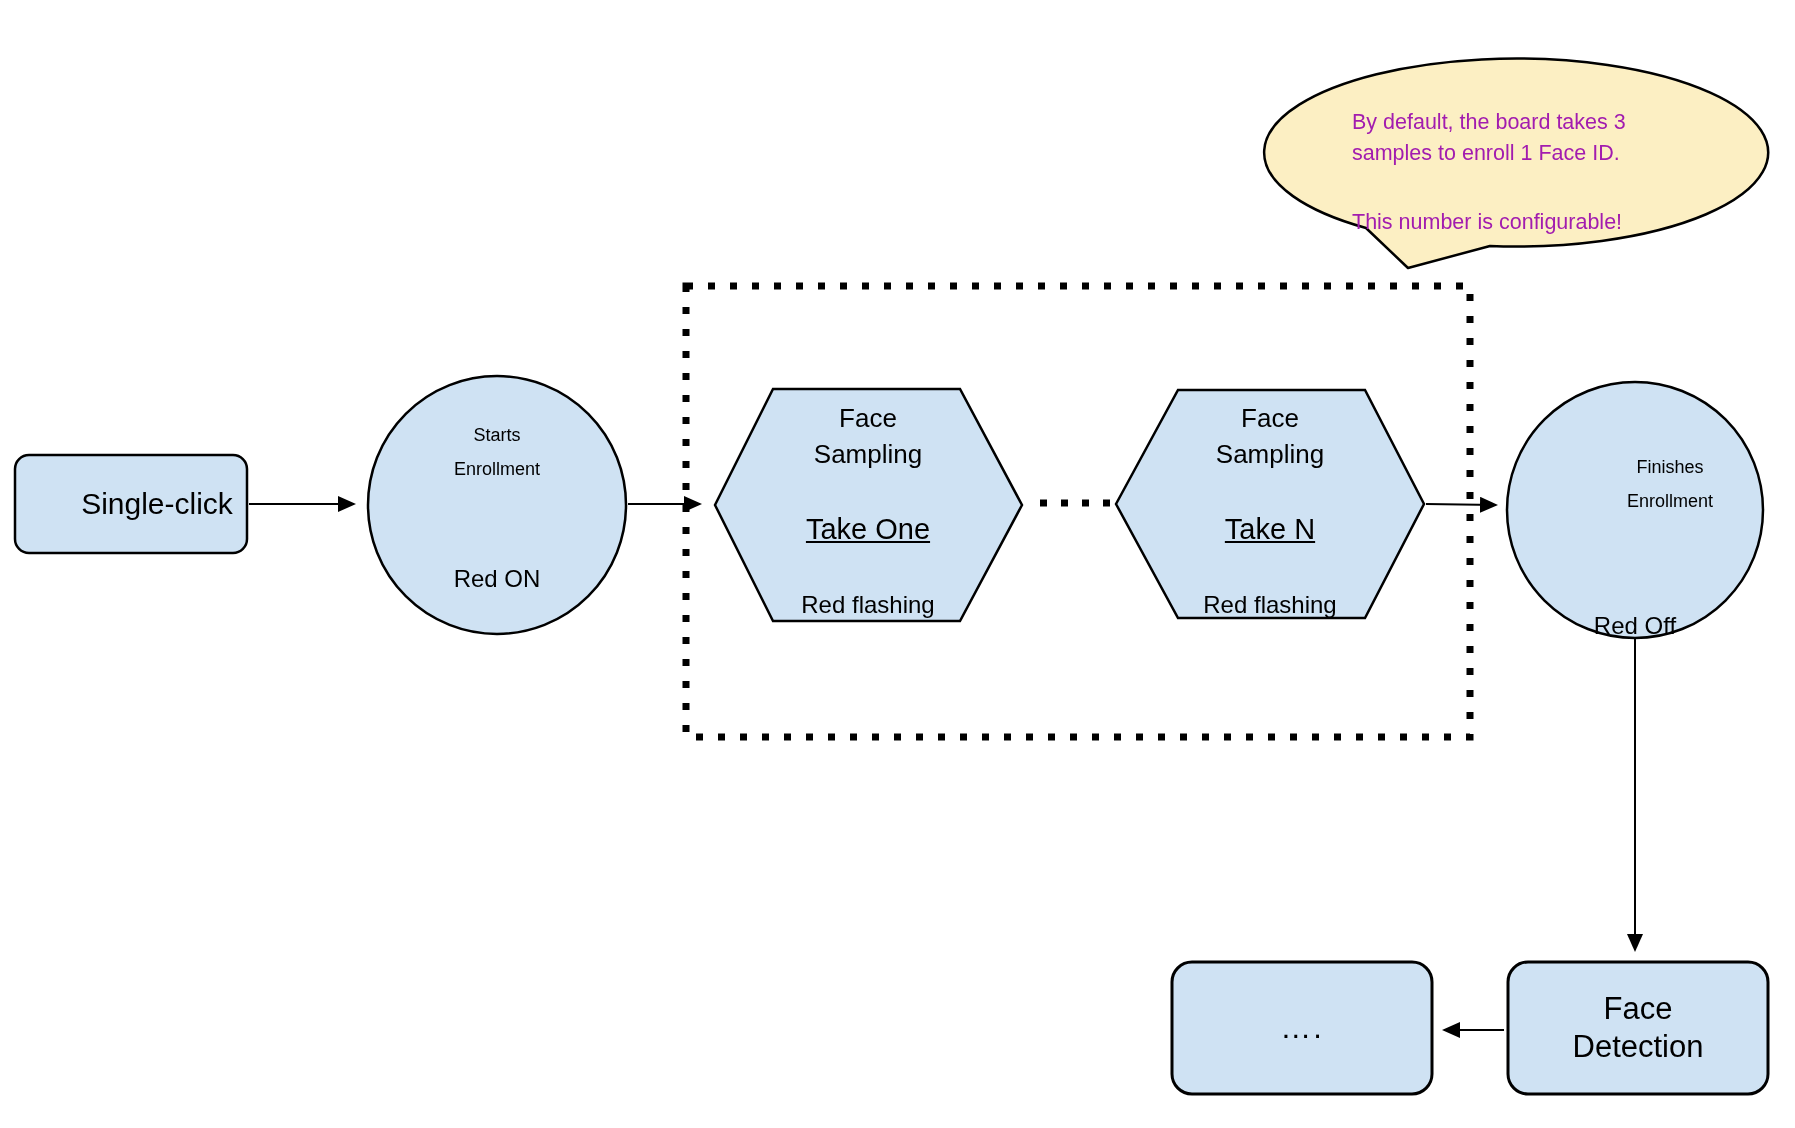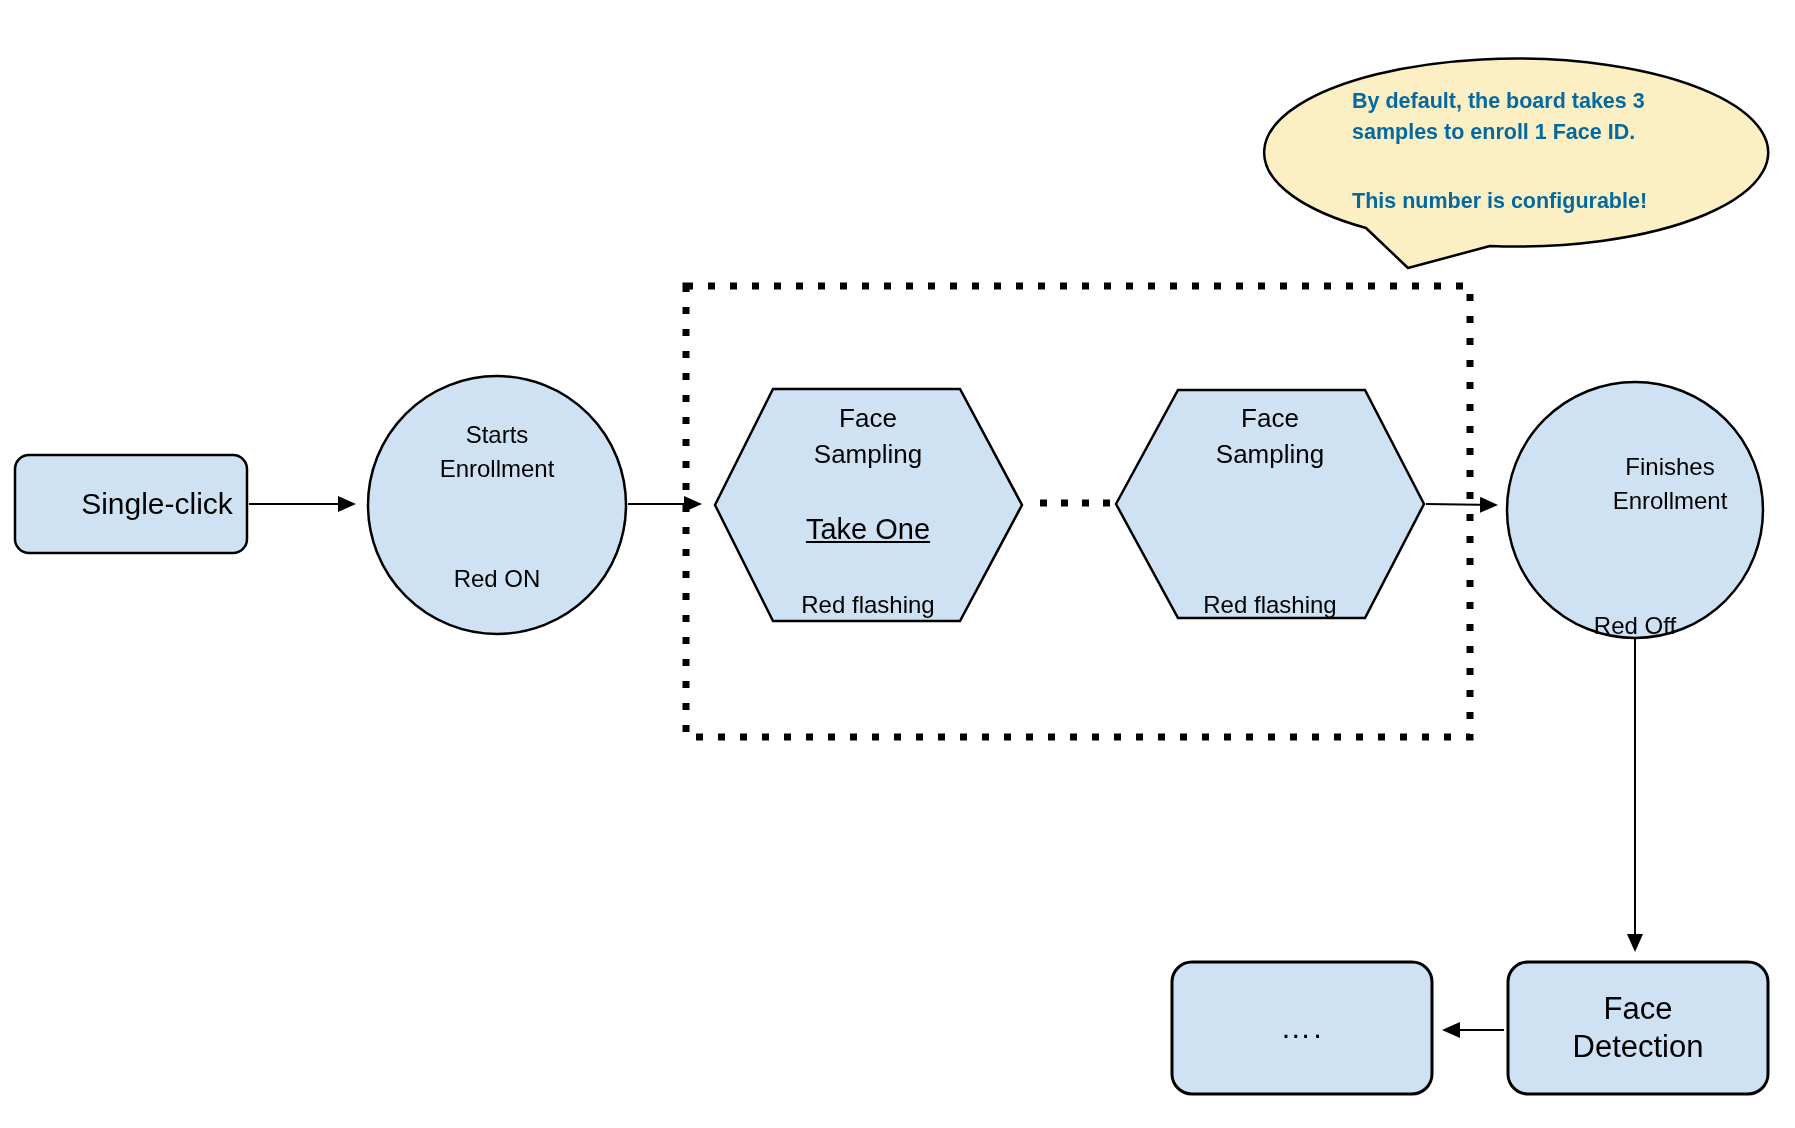--- a/index.html
+++ b/index.html
@@ -20,21 +20,21 @@
     left: 0;
     top: 0;
   }
   .lbl {
     position: absolute;
     color: #000000;
     text-align: center;
     white-space: pre-line;
   }
   .node-title {
-    font-size: 24px;
+    font-size: 18px;
     line-height: 34px;
   }
   .hex-title {
     font-size: 26px;
     line-height: 36px;
   }
   .hex-step {
     font-size: 29px;
     line-height: 34px;
     text-decoration: underline;
@@ -61,27 +61,26 @@
   .cont-label {
     display: flex;
     align-items: center;
     justify-content: center;
     font-size: 31px;
     letter-spacing: 2px;
   }
   .callout-text {
     position: absolute;
     left: 1352px;
-    top: 86px;
+    top: 107px;
     width: 430px;
     font-size: 21.5px;
     line-height: 31px;
     text-align: left;
-    color: #0369a1;
-    font-weight: bold;
+    color: #a21caf;
   }
   .callout-text .para2 {
     margin-top: 38px;
   }
 </style>
 </head>
 <body>
 
 <div class="canvas">
 
@@ -131,20 +130,21 @@
   <div class="lbl box-label" style="left:15px; top:455px; width:232px; height:98px;">Single-click</div>
 
   <div class="lbl node-title" style="left:367px; top:418px; width:260px;"><span>Starts</span><br><span>Enrollment</span></div>
   <div class="lbl status" style="left:367px; top:568px; width:260px;">Red ON</div>
 
   <div class="lbl hex-title" style="left:743px; top:400px; width:250px;"><span>Face</span><br><span>Sampling</span></div>
   <div class="lbl hex-step" style="left:743px; top:512px; width:250px;">Take One</div>
   <div class="lbl status" style="left:743px; top:594px; width:250px;">Red flashing</div>
 
   <div class="lbl hex-title" style="left:1145px; top:400px; width:250px;"><span>Face</span><br><span>Sampling</span></div>
+  <div class="lbl hex-step" style="left:1145px; top:512px; width:250px;">Take N</div>
   <div class="lbl status" style="left:1145px; top:594px; width:250px;">Red flashing</div>
 
   <div class="lbl node-title" style="left:1540px; top:450px; width:260px;"><span>Finishes</span><br><span>Enrollment</span></div>
   <div class="lbl status" style="left:1505px; top:587px; width:260px;margin-top:28px;">Red Off</div>
 
   <div class="lbl fd-label" style="left:1508px; top:962px; width:260px; height:132px;"><span>Face</span><span>Detection</span></div>
 
   <div class="lbl cont-label" style="left:1172px; top:962px; width:260px; height:132px;">….</div>
 
 </div>

